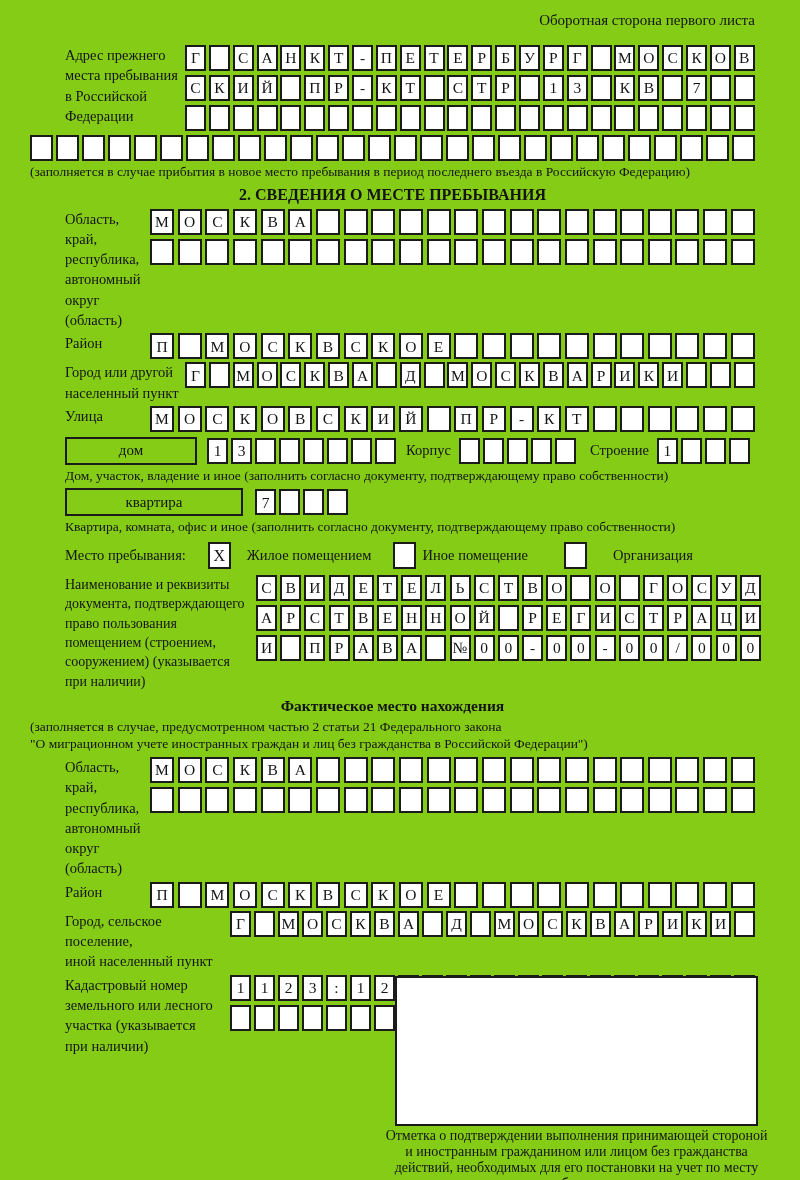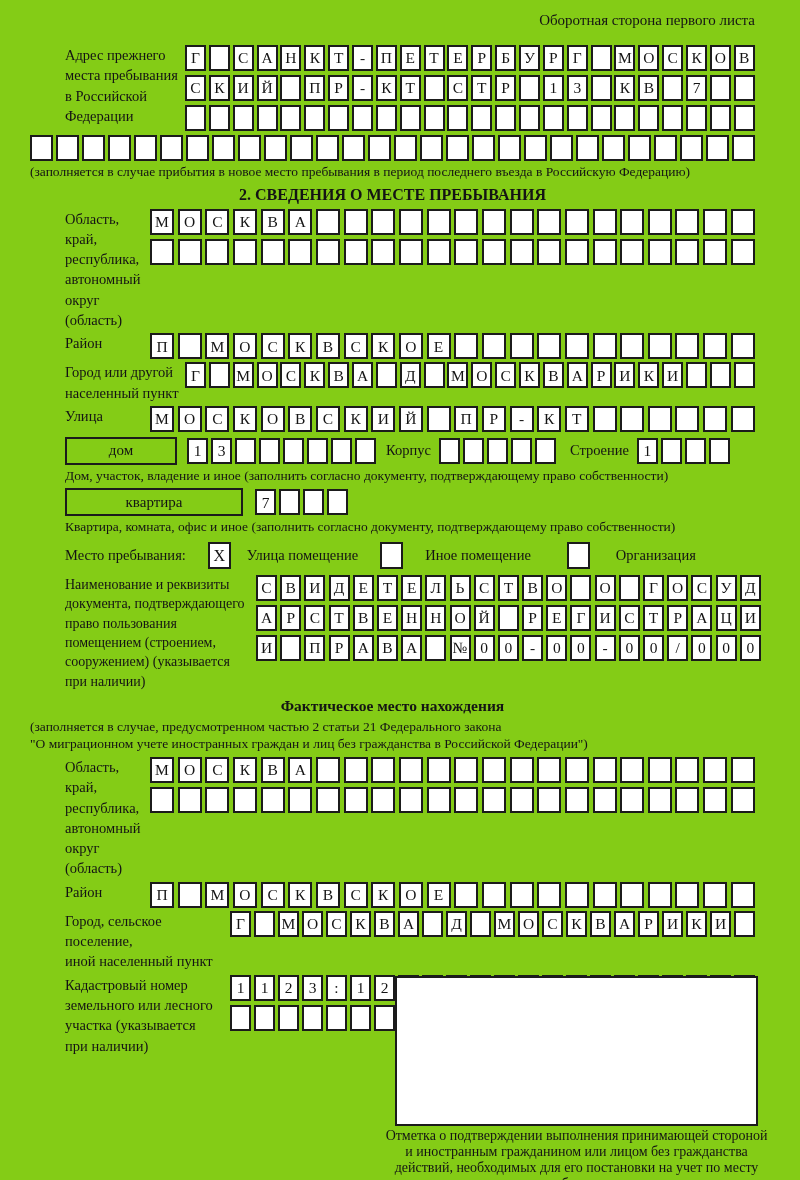--- a/index.html
+++ b/index.html
@@ -320,21 +320,21 @@
           <span class="box"></span>
           <span class="box"></span>
           <span class="box"></span>
           <span class="box"></span>
           <span class="box"></span>
         </div>
     </div>
   </div>
 
   <div class="inline-row mt5">
-    <div class="wide-label" style="width:112px;">дом</div>
+    <div class="wide-label" style="width:132px;">дом</div>
     <div class="boxrow rw189" style="margin-left:10px;">
         <span class="box">1</span>
         <span class="box">3</span>
         <span class="box"></span>
         <span class="box"></span>
         <span class="box"></span>
         <span class="box"></span>
         <span class="box"></span>
         <span class="box"></span>
       </div>
@@ -363,23 +363,23 @@
         <span class="box"></span>
         <span class="box"></span>
         <span class="box"></span>
       </div>
   </div>
   <div class="note mt2" style="text-align:left;padding-left:35px;">Квартира, комната, офис и иное (заполнить согласно документу, подтверждающему право собственности)</div>
 
   <div class="stay mt6">
     <span>Место пребывания:</span>
     <span class="box cb" style="margin-left:16px;">X</span>
-    <span style="margin-left:10px;">Улица помещение</span>
+    <span style="margin-left:10px;">Жилое помещением</span>
     <span class="box cb" style="margin-left:16px;"></span>
-    <span style="margin-left:16px;">Иное помещение</span>
+    <span style="margin-left:0;">Иное помещение</span>
     <span class="box cb" style="margin-left:30px;"></span>
     <span style="margin-left:20px;">Организация</span>
   </div>
 
   <div class="field mt6">
     <div class="flabel lw220 sm">Наименование и реквизиты
 документа, подтверждающего
 право пользования
 помещением (строением,
 сооружением) (указывается

